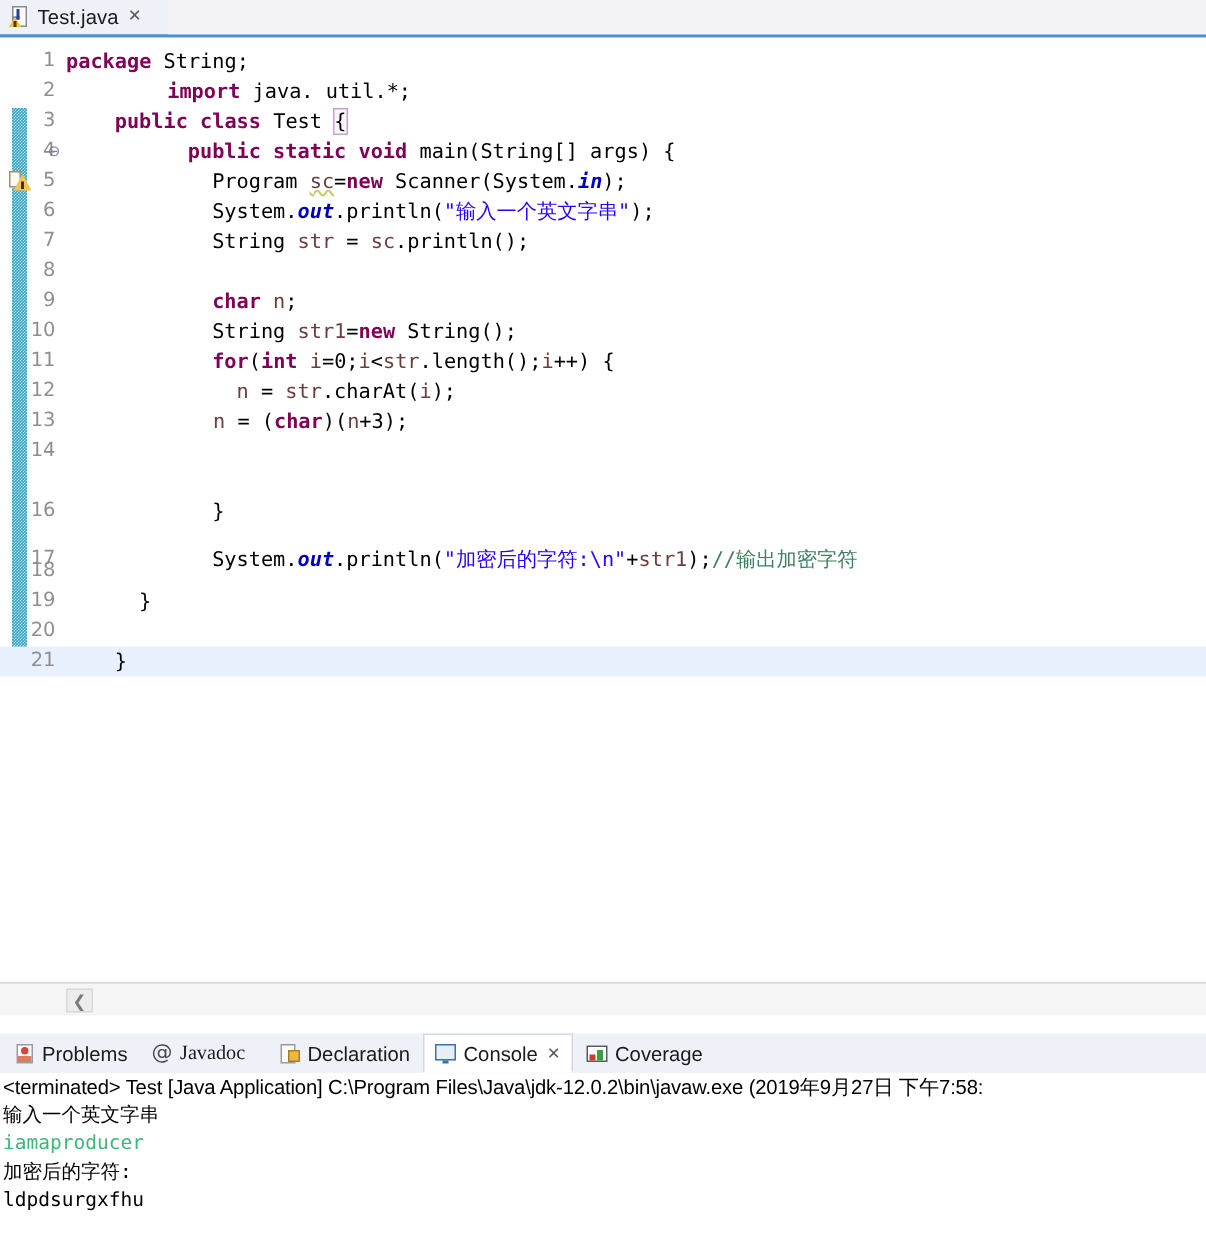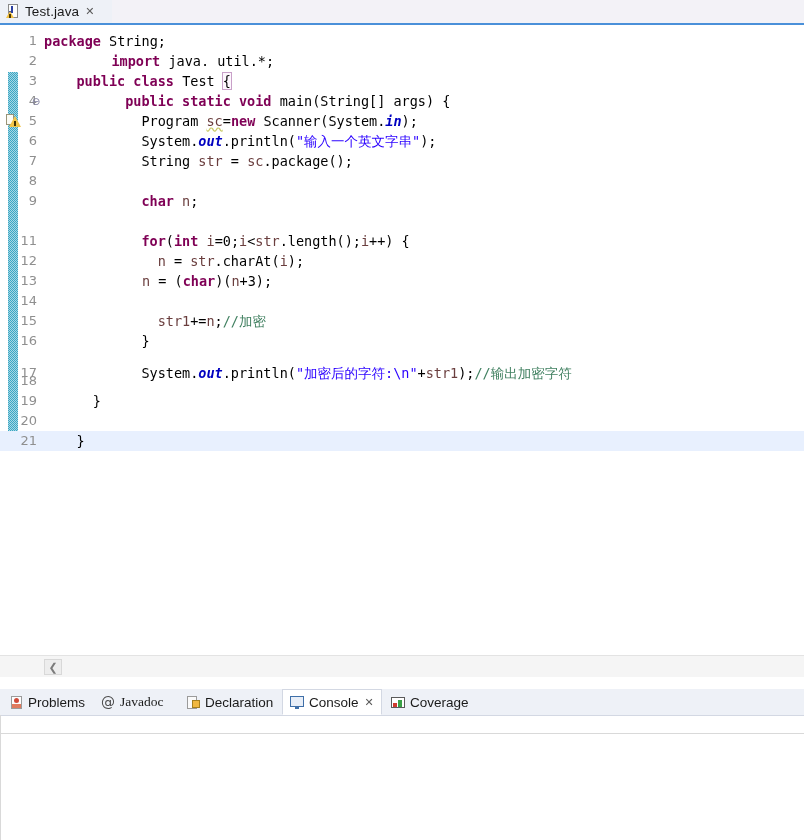--- a/index.html
+++ b/index.html
@@ -348,28 +348,28 @@
         <span class="aw-tri"></span>
         <span class="aw-ex"></span>
     </div>
     <div class="code-area" id="code-area">
         <div class="cline" style="top: 6px;"><span class="lnum">1</span><span class="ctext" style="left: 44px;"><span class="kw">package </span><span>String;</span></span></div>
         <div class="cline" style="top: 26px;"><span class="lnum">2</span><span class="ctext" style="left: 76.48px; margin-left: 35px;"><span class="kw">import </span><span>java. util.*;</span></span></div>
         <div class="cline" style="top: 46px;"><span class="lnum">3</span><span class="ctext" style="left: 76.48px;"><span class="kw">public class </span><span>Test </span><span class="bracket-hl">{</span></span></div>
         <div class="cline" style="top: 66px;"><span class="lnum">4</span><span class="fold">⊖</span><span class="ctext" style="left: 125.2px;"><span class="kw">public static void </span><span>main(String[] args) {</span></span></div>
         <div class="cline" style="top: 86px;"><span class="lnum">5</span><span class="ctext" style="left: 141.44px;"><span>Program </span><span class="loc und">sc</span><span>=</span><span class="kw">new </span><span>Scanner(System.</span><span class="fld">in</span><span>);</span></span></div>
         <div class="cline" style="top: 106px;"><span class="lnum">6</span><span class="ctext" style="left: 141.44px;"><span>System.</span><span class="fld">out</span><span>.println(</span><span class="str">"输入一个英文字串"</span><span>);</span></span></div>
-        <div class="cline" style="top: 126px;"><span class="lnum">7</span><span class="ctext" style="left: 141.44px;"><span>String </span><span class="loc">str</span><span> = </span><span class="loc">sc</span><span>.package();</span></span></div>
+        <div class="cline" style="top: 126px;"><span class="lnum">7</span><span class="ctext" style="left: 141.44px;"><span>String </span><span class="loc">str</span><span> = </span><span class="loc">sc</span><span>.println();</span></span></div>
         <div class="cline" style="top: 146px;"><span class="lnum">8</span><span class="ctext" style="left: 141.44px;"></span></div>
         <div class="cline" style="top: 166px;"><span class="lnum">9</span><span class="ctext" style="left: 141.44px;"><span class="kw">char </span><span class="loc">n</span><span>;</span></span></div>
+        <div class="cline" style="top: 186px;"><span class="lnum">10</span><span class="ctext" style="left: 141.44px;"><span>String </span><span class="loc">str1</span><span>=</span><span class="kw">new </span><span>String();</span></span></div>
         <div class="cline" style="top: 206px;"><span class="lnum">11</span><span class="ctext" style="left: 141.44px;"><span class="kw">for</span><span>(</span><span class="kw">int </span><span class="loc">i</span><span>=0;</span><span class="loc">i</span><span>&lt;</span><span class="loc">str</span><span>.length();</span><span class="loc">i</span><span>++) {</span></span></div>
         <div class="cline" style="top: 226px;"><span class="lnum">12</span><span class="ctext" style="left: 157.68px;"><span class="loc">n</span><span> = </span><span class="loc">str</span><span>.charAt(</span><span class="loc">i</span><span>);</span></span></div>
         <div class="cline" style="top: 246px;"><span class="lnum">13</span><span class="ctext" style="left: 142px;"><span class="loc">n</span><span> = (</span><span class="kw">char</span><span>)(</span><span class="loc">n</span><span>+3);</span></span></div>
         <div class="cline" style="top: 266px;"><span class="lnum">14</span><span class="ctext" style="left: 157.68px;"></span></div>
-        <div class="cline" style="top: 286px;"><span class="lnum">15</span><span class="ctext" style="left: 157.68px;"><span class="loc">str1</span><span>+=</span><span class="loc">n</span><span>;</span><span class="cmt">//加密</span></span></div>
         <div class="cline" style="top: 306px;"><span class="lnum">16</span><span class="ctext" style="left: 141.44px;"><span>}</span></span></div>
         <div class="cline" style="top: 326px; margin-top: 12px;"><span class="lnum">17</span><span class="ctext" style="left: 141.44px;"><span>System.</span><span class="fld">out</span><span>.println(</span><span class="str">"加密后的字符:\n"</span><span>+</span><span class="loc">str1</span><span>);</span><span class="cmt">//输出加密字符</span></span></div>
         <div class="cline" style="top: 346px;"><span class="lnum">18</span><span class="ctext" style="left: 141.44px;"></span></div>
         <div class="cline" style="top: 366px;"><span class="lnum">19</span><span class="ctext" style="left: 92.72px;"><span>}</span></span></div>
         <div class="cline" style="top: 386px;"><span class="lnum">20</span><span class="ctext" style="left: 92.72px;"></span></div>
         <div class="cline current" style="top: 406px;"><span class="lnum">21</span><span class="ctext" style="left: 76.48px;"><span>}</span></span></div>
       </div>
   </div>
 
   <div class="editor-hscroll">
@@ -409,15 +409,22 @@
           <span class="pi pi-cov">
             <span class="scr"></span>
             <span class="r"></span>
             <span class="g"></span>
           </span>
           <span>Coverage</span>
         </div>
       </div>
     <div class="panel-left-rule"></div>
     <div class="cons-sep"></div>
+    <div class="console-area" id="console-area">
+        <div class="cons-line header" style="top: 0px;">&lt;terminated&gt; Test [Java Application] C:\Program Files\Java\jdk-12.0.2\bin\javaw.exe (2019年9月27日 下午7:58:</div>
+        <div class="cons-line output" style="top: 19px;">输入一个英文字串</div>
+        <div class="cons-line input" style="top: 38px;">iamaproducer</div>
+        <div class="cons-line output" style="top: 57px;">加密后的字符:</div>
+        <div class="cons-line output" style="top: 76px;">ldpdsurgxfhu</div>
+      </div>
   </div>
 
 </div>
 
 </body></html>

